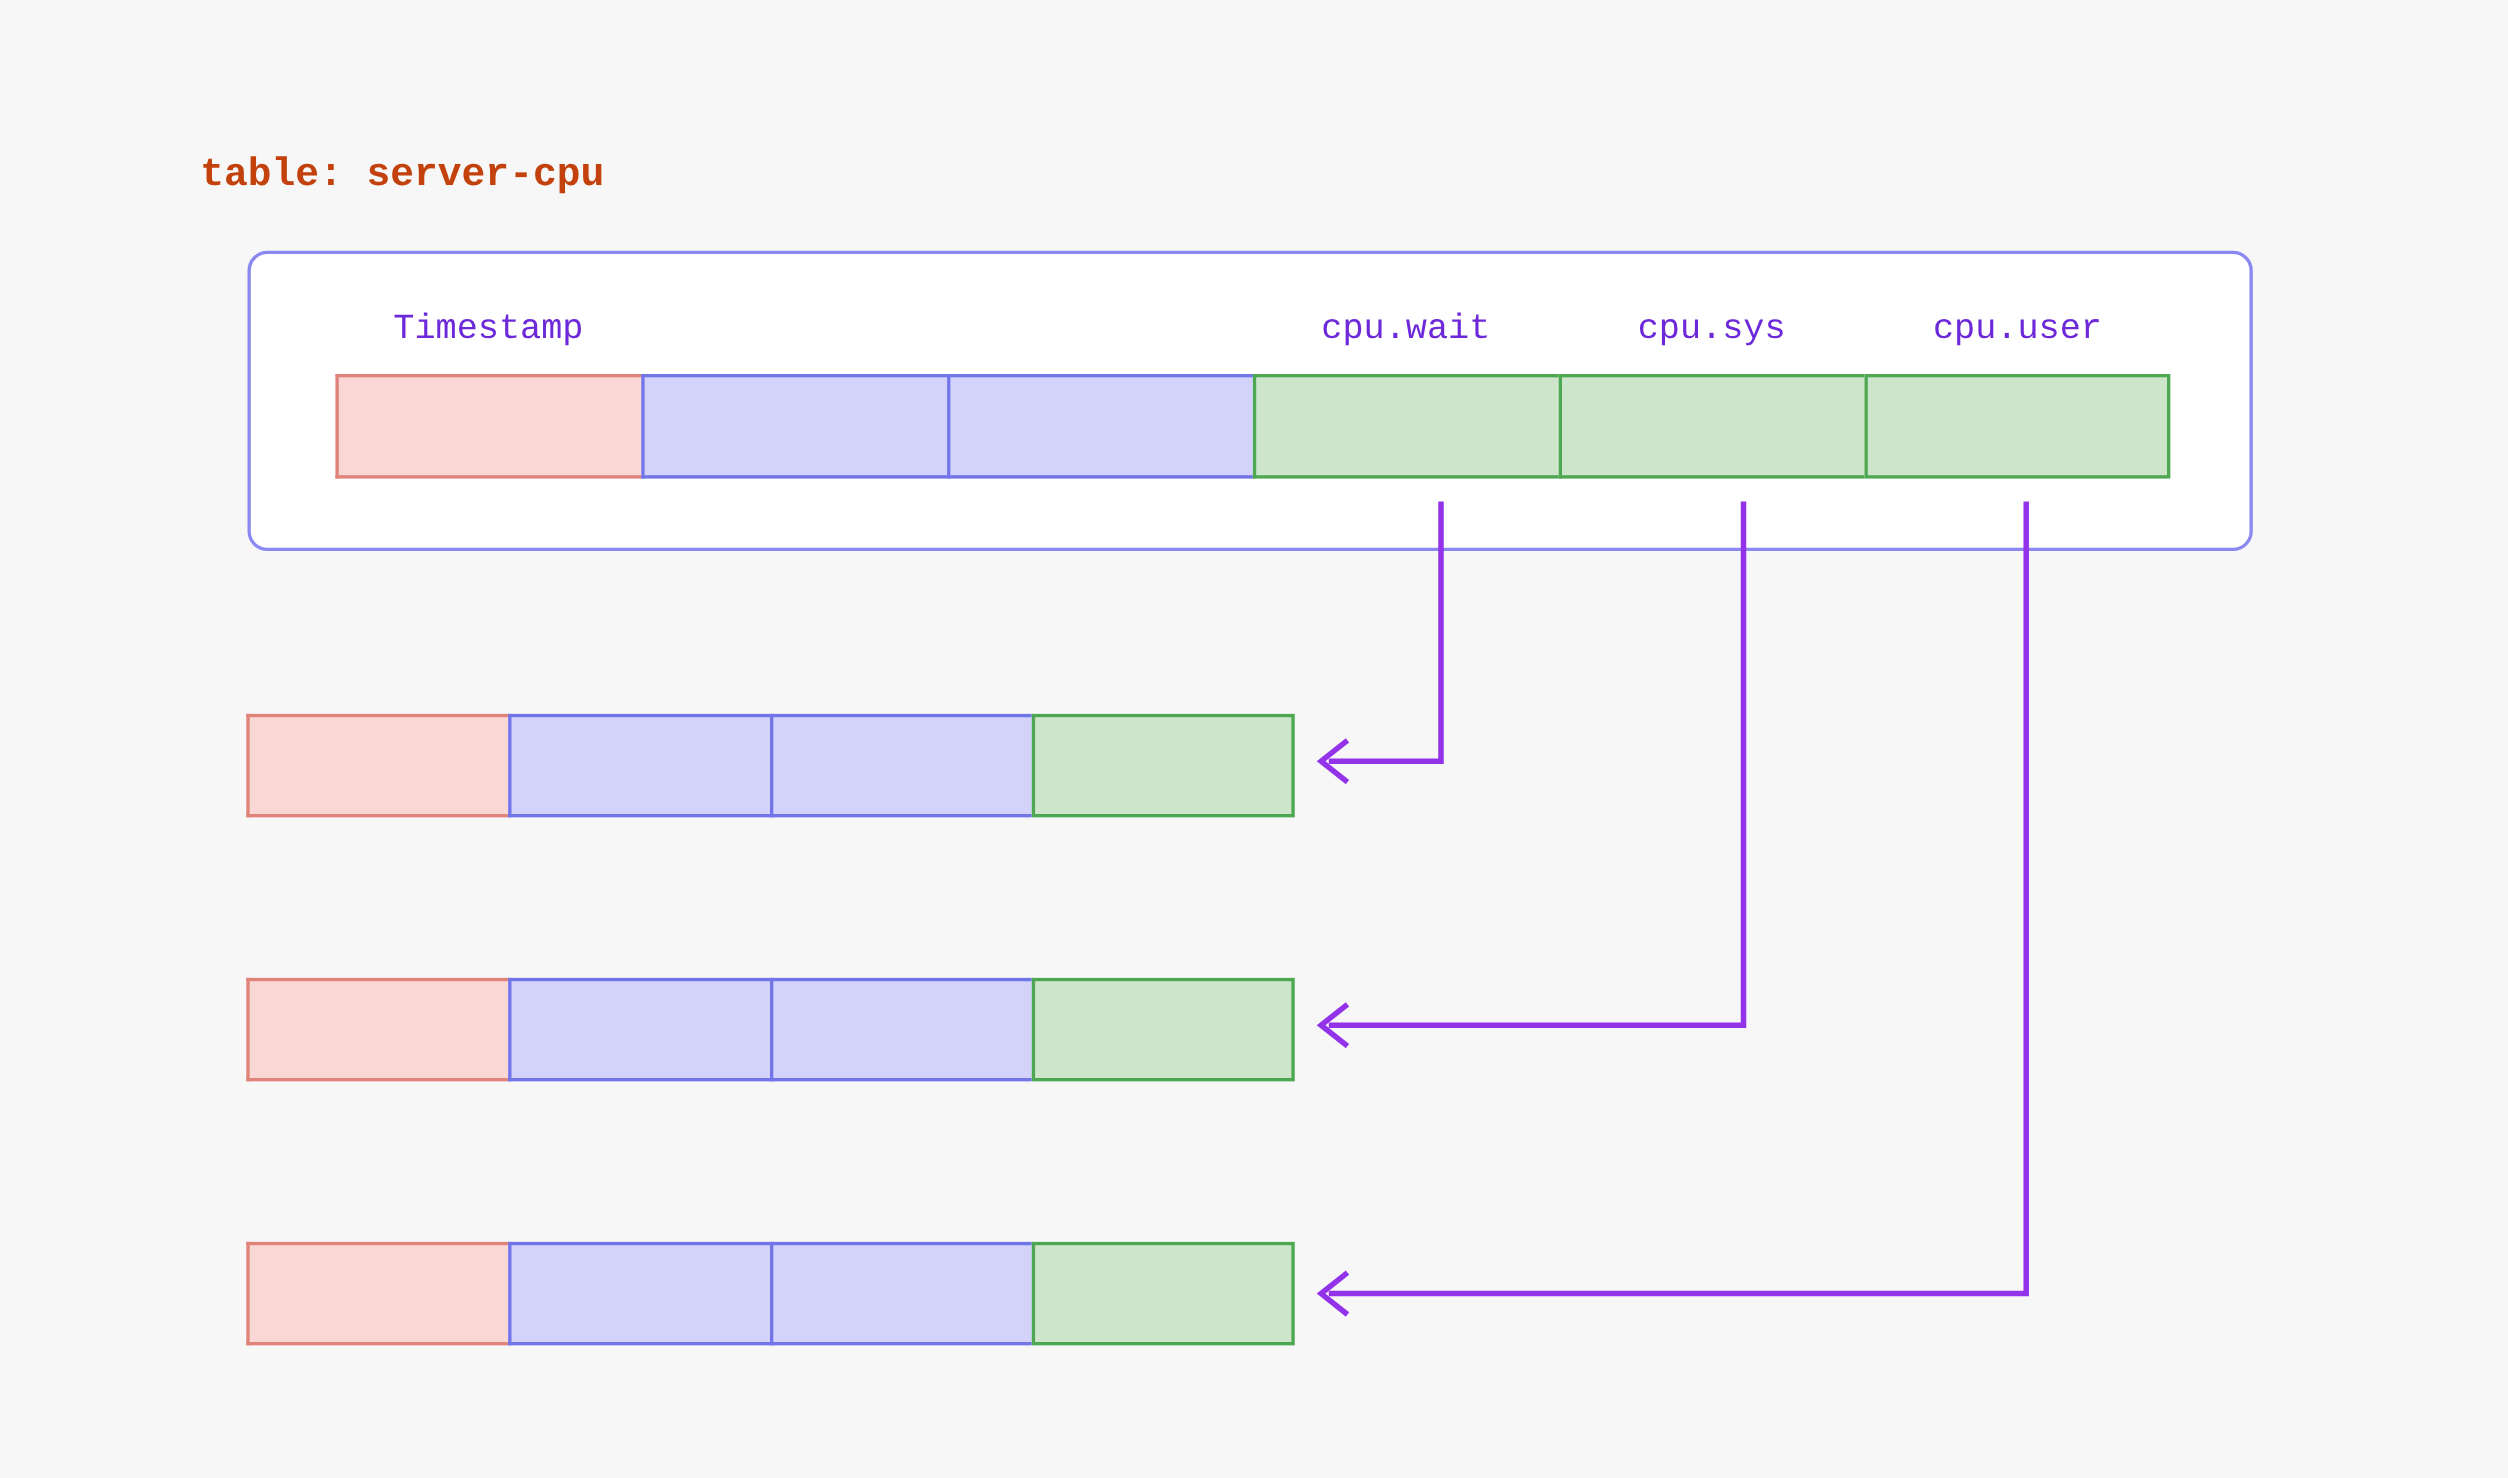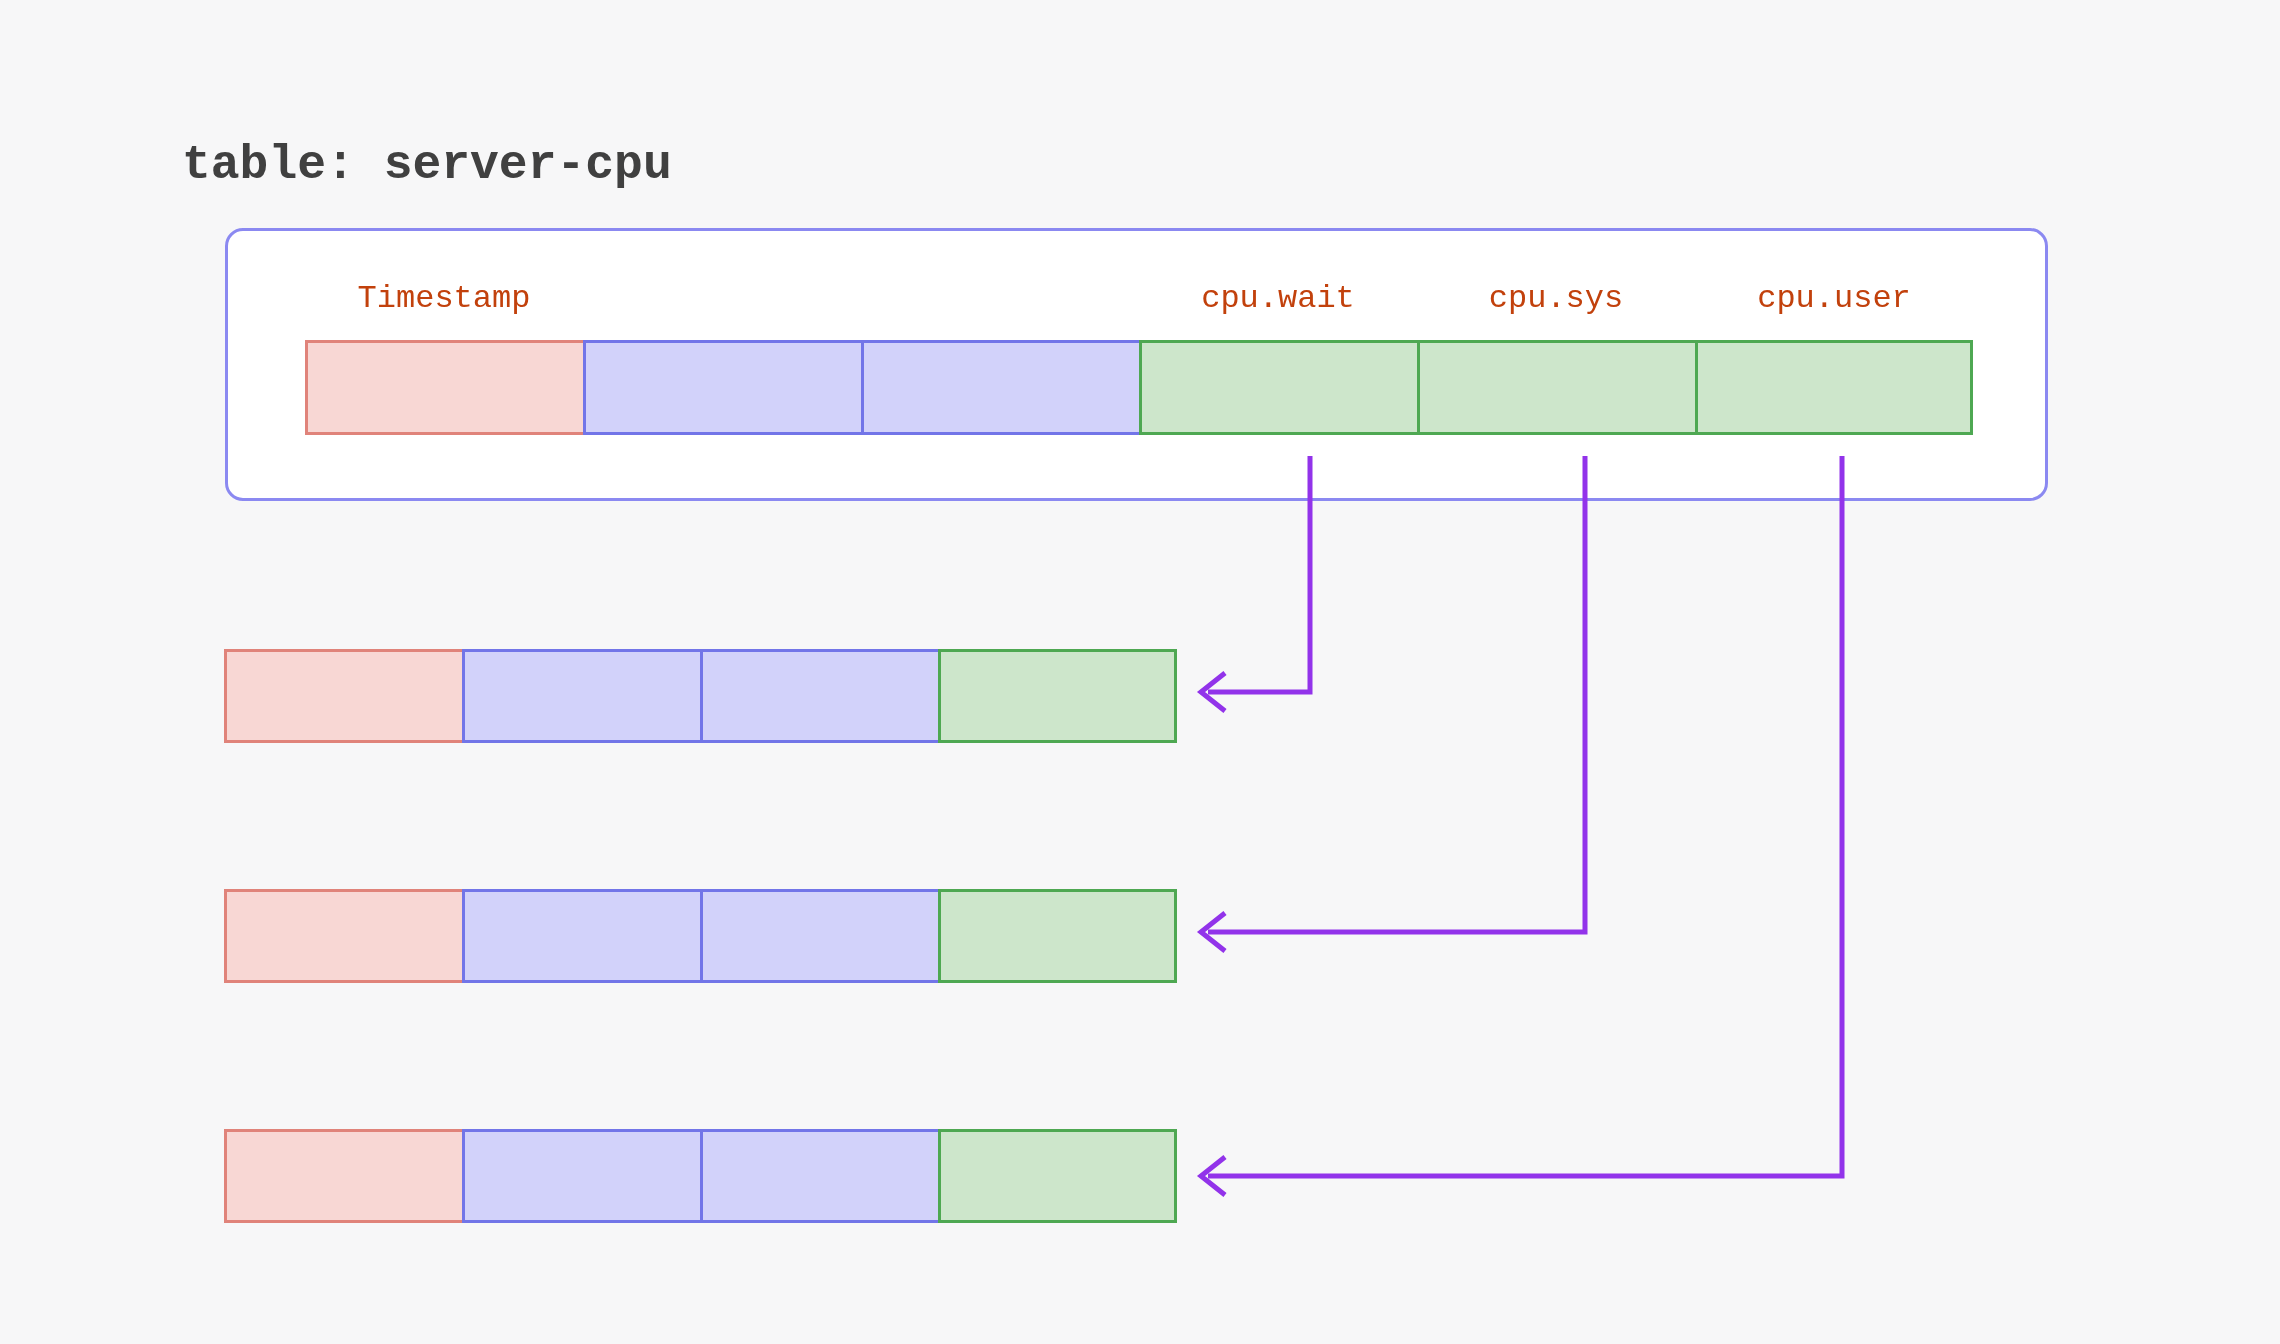--- a/index.html
+++ b/index.html
@@ -13,23 +13,23 @@
     height: 1344px;
     background: #f7f7f8;
     overflow: hidden;
   }
 
   
   .diagram-title {
     position: absolute;
     left: 182px;
     top: 138px;
-    font-size: 48px;
+    font-size: 36px;
     font-weight: 700;
-    color: #404040;
+    color: #c2410c;
     letter-spacing: 0;
     white-space: pre;
   }
   .metric-label {
     position: absolute;
     left: 224px;
     font-size: 44px;
     font-weight: 700;
     color: #7477e6;
     white-space: pre;
@@ -50,21 +50,21 @@
 
   
   .col-header {
     position: absolute;
     top: 277px;
     height: 44px;
     line-height: 44px;
     text-align: center;
     font-size: 32px;
     font-weight: 400;
-    color: #c2410c;
+    color: #6d28d9;
     white-space: pre;
   }
 
   
   .cell {
     position: absolute;
     box-sizing: border-box;
     border-style: solid;
     border-width: 3px;
     border-right: none;

